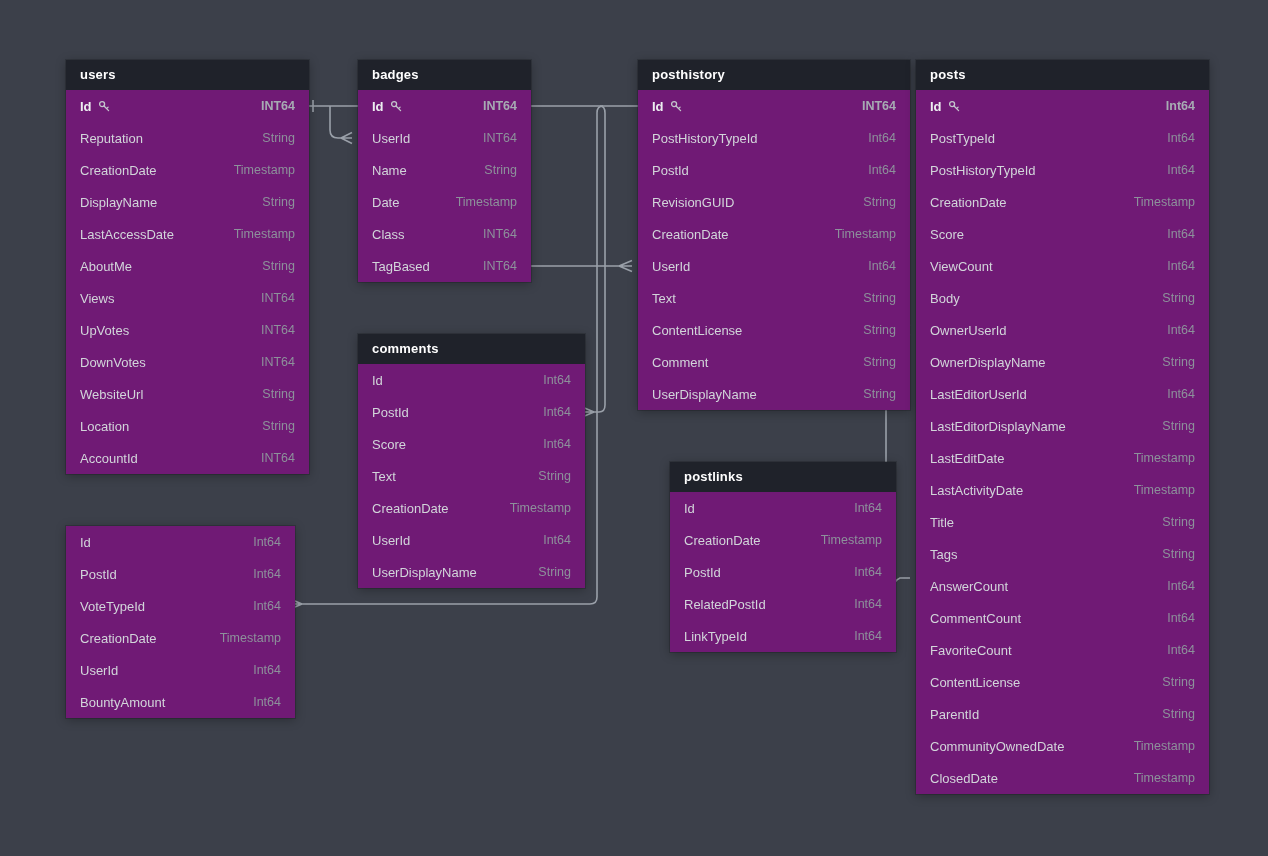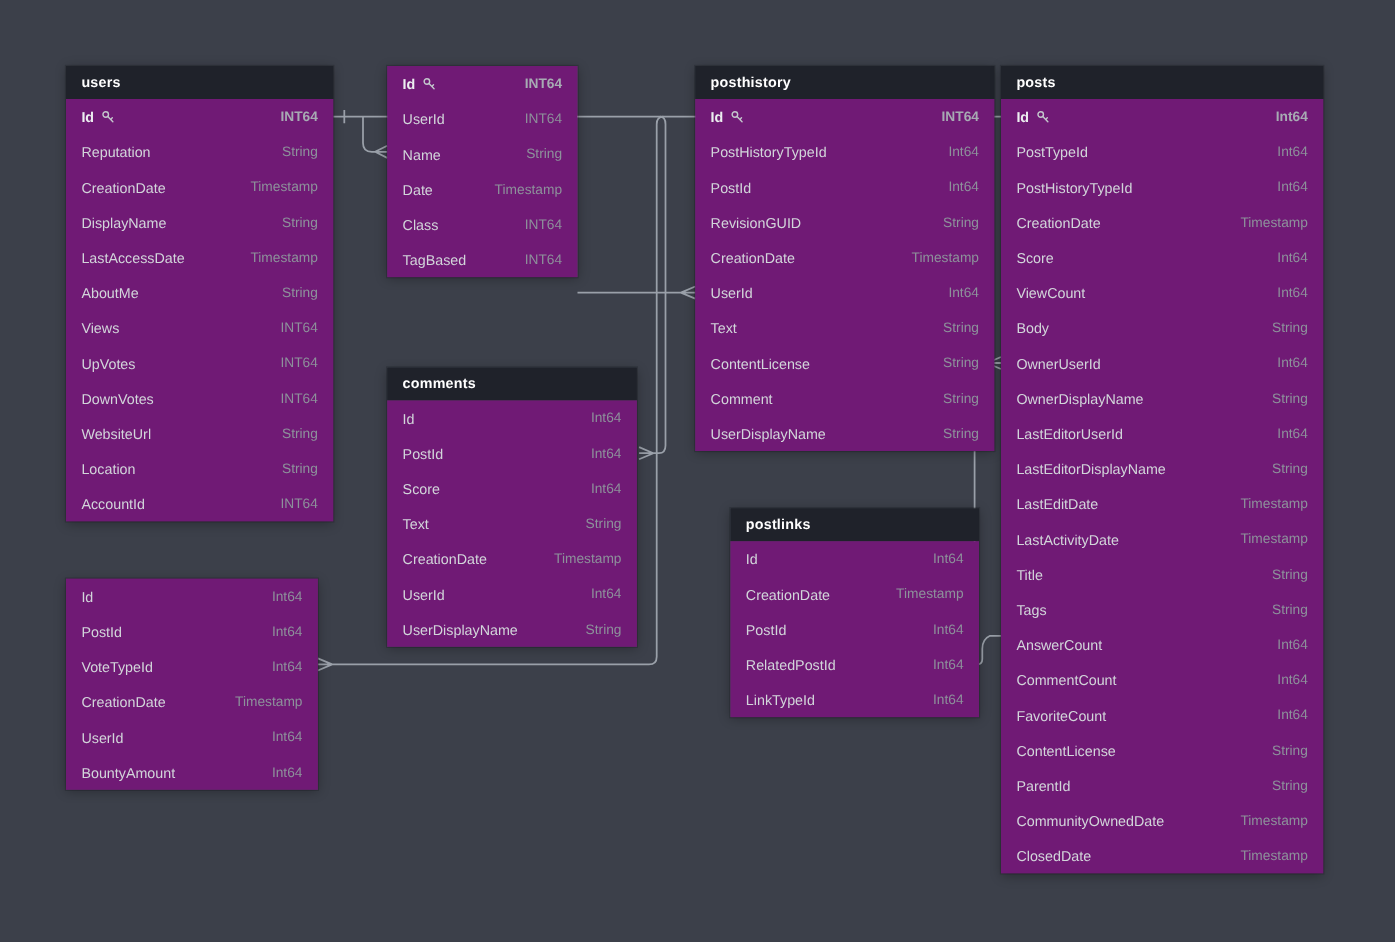--- a/index.html
+++ b/index.html
@@ -5,20 +5,21 @@
   html,body{margin:0;padding:0;background:#3c404a;}
   #canvas{
     position:relative;width:1268px;height:856px;overflow:hidden;
     background:#3c404a;
     font-family:"Liberation Sans","DejaVu Sans",sans-serif;
   }
   #edges{position:absolute;left:0;top:0;z-index:0;}
   .table{
     position:absolute;z-index:1;
     box-shadow:0 2px 10px rgba(0,0,0,0.30), 0 0 0 1px rgba(20,22,27,0.25);
+    margin-left:6px;
   }
   .table-header{
     height:30px;line-height:30px;
     background:#1f222a;color:#ffffff;
     font-size:13px;font-weight:700;
     padding:0 14px;
     letter-spacing:0.2px;
   }
   .table-body{background:#701a75;}
   .row{
@@ -128,20 +129,21 @@
         </div>
         <div class="row">
           <span class="col-name">
             <span>AccountId</span>
           </span>
           <span class="col-type">INT64</span>
         </div>
       </div>
     </div>
     <div class="table" style="left: 352px; top: 60px; width: 173px;">
+      <div class="table-header"><span>badges</span></div>
       <div class="table-body">
         <div class="row pk">
           <span class="col-name">
             <span>Id</span>
             <svg width="13" height="13" viewBox="0 0 13 13" class="key-icon">
               <circle cx="4.1" cy="4.1" r="2.5" fill="none" stroke="#c3c6cc" stroke-width="1.3"></circle>
               <path d="M6 6 L10.6 10.6 M8.6 8.6 L10.1 7.1" fill="none" stroke="#c3c6cc" stroke-width="1.3" stroke-linecap="round"></path>
             </svg>
           </span>
           <span class="col-type">INT64</span>

